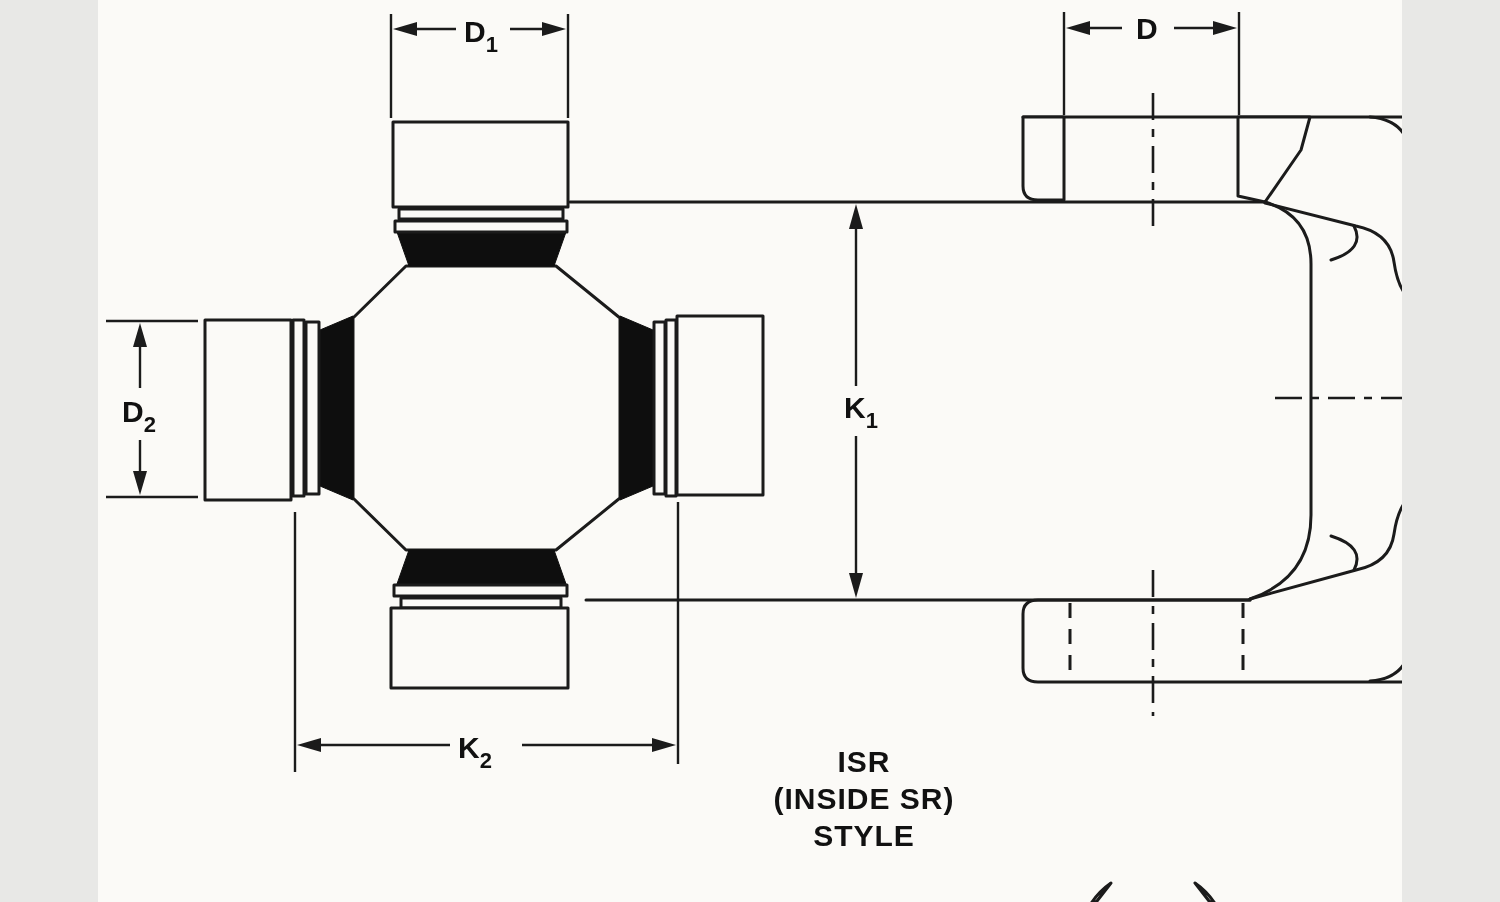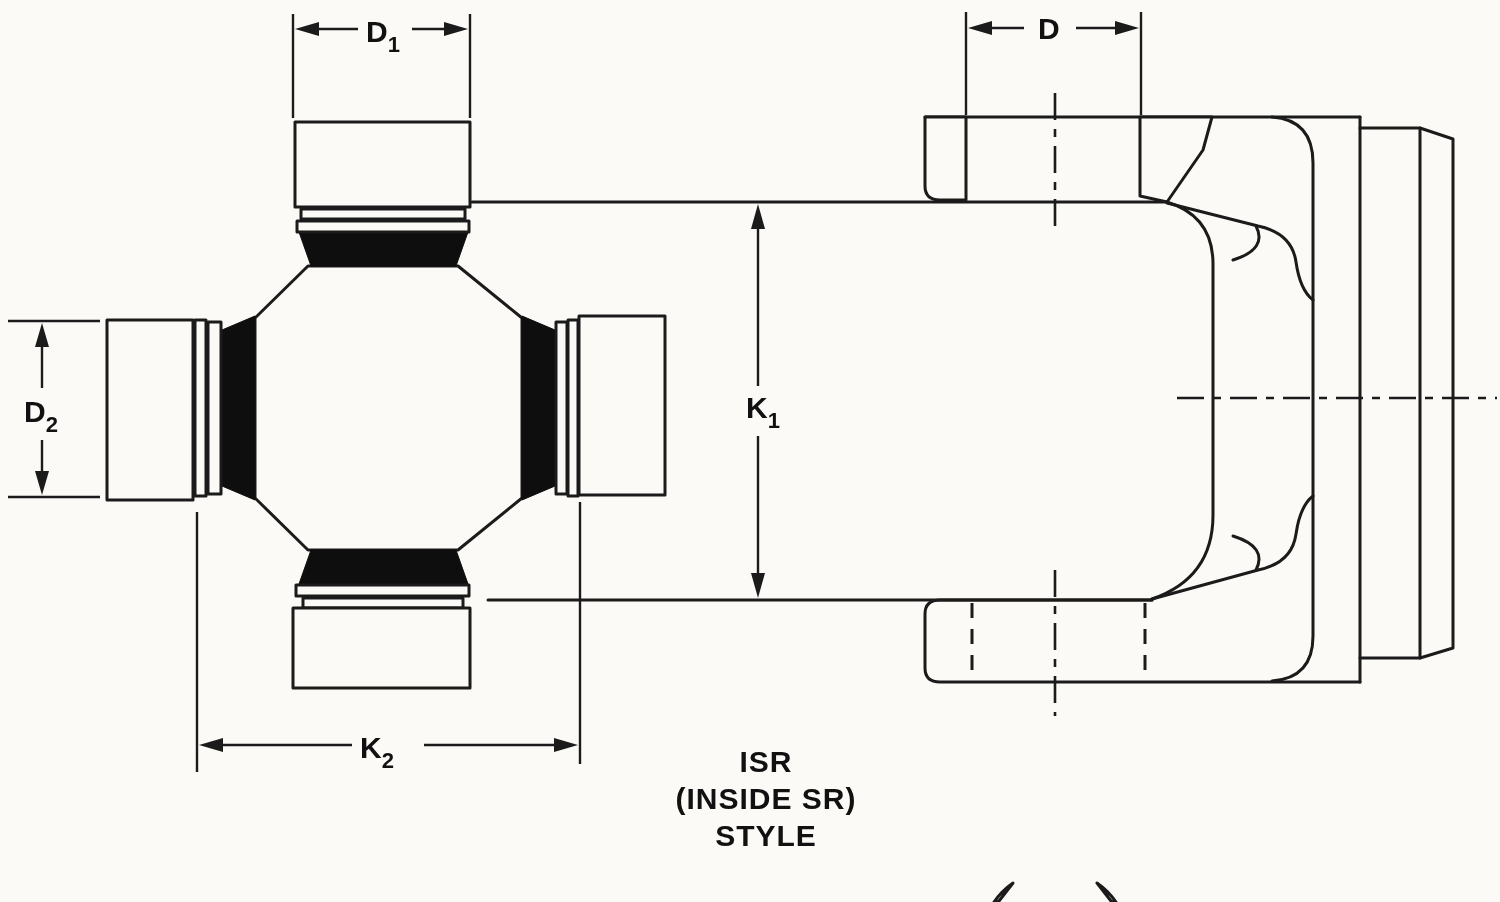--- a/index.html
+++ b/index.html
@@ -1,17 +1,17 @@
 <!DOCTYPE html>
 <html><head>
 <meta charset="utf-8">
 <style>
   html,body{margin:0;padding:0;background:#e8e8e6;}
   .canvas{
-    position:relative;width:1500px;height:902px;background:#fbfaf7;
+    position:relative;width:1304px;height:902px;background:#fbfaf7;
     font-family:"Liberation Sans", sans-serif;overflow:hidden;margin:0 auto;
   }
   svg{position:absolute;inset:0;}
   .ln{stroke:#1b1b1b;fill:none;stroke-width:3;stroke-linecap:round;stroke-linejoin:round;}
   .part{stroke:#1b1b1b;fill:#fbfaf7;stroke-width:3;stroke-linejoin:round;}
   .seal{fill:#0e0e0e;stroke:#0e0e0e;stroke-width:1;stroke-linejoin:round;}
   .dim{stroke:#1b1b1b;fill:none;stroke-width:2.4;stroke-linecap:butt;}
   .arrow{fill:#1b1b1b;stroke:none;}
   .hiddenln{stroke:#1b1b1b;fill:none;stroke-width:3;stroke-dasharray:15 11;}
   .centerln{stroke:#1b1b1b;fill:none;stroke-width:2.6;stroke-dasharray:27 9 8 9;}

